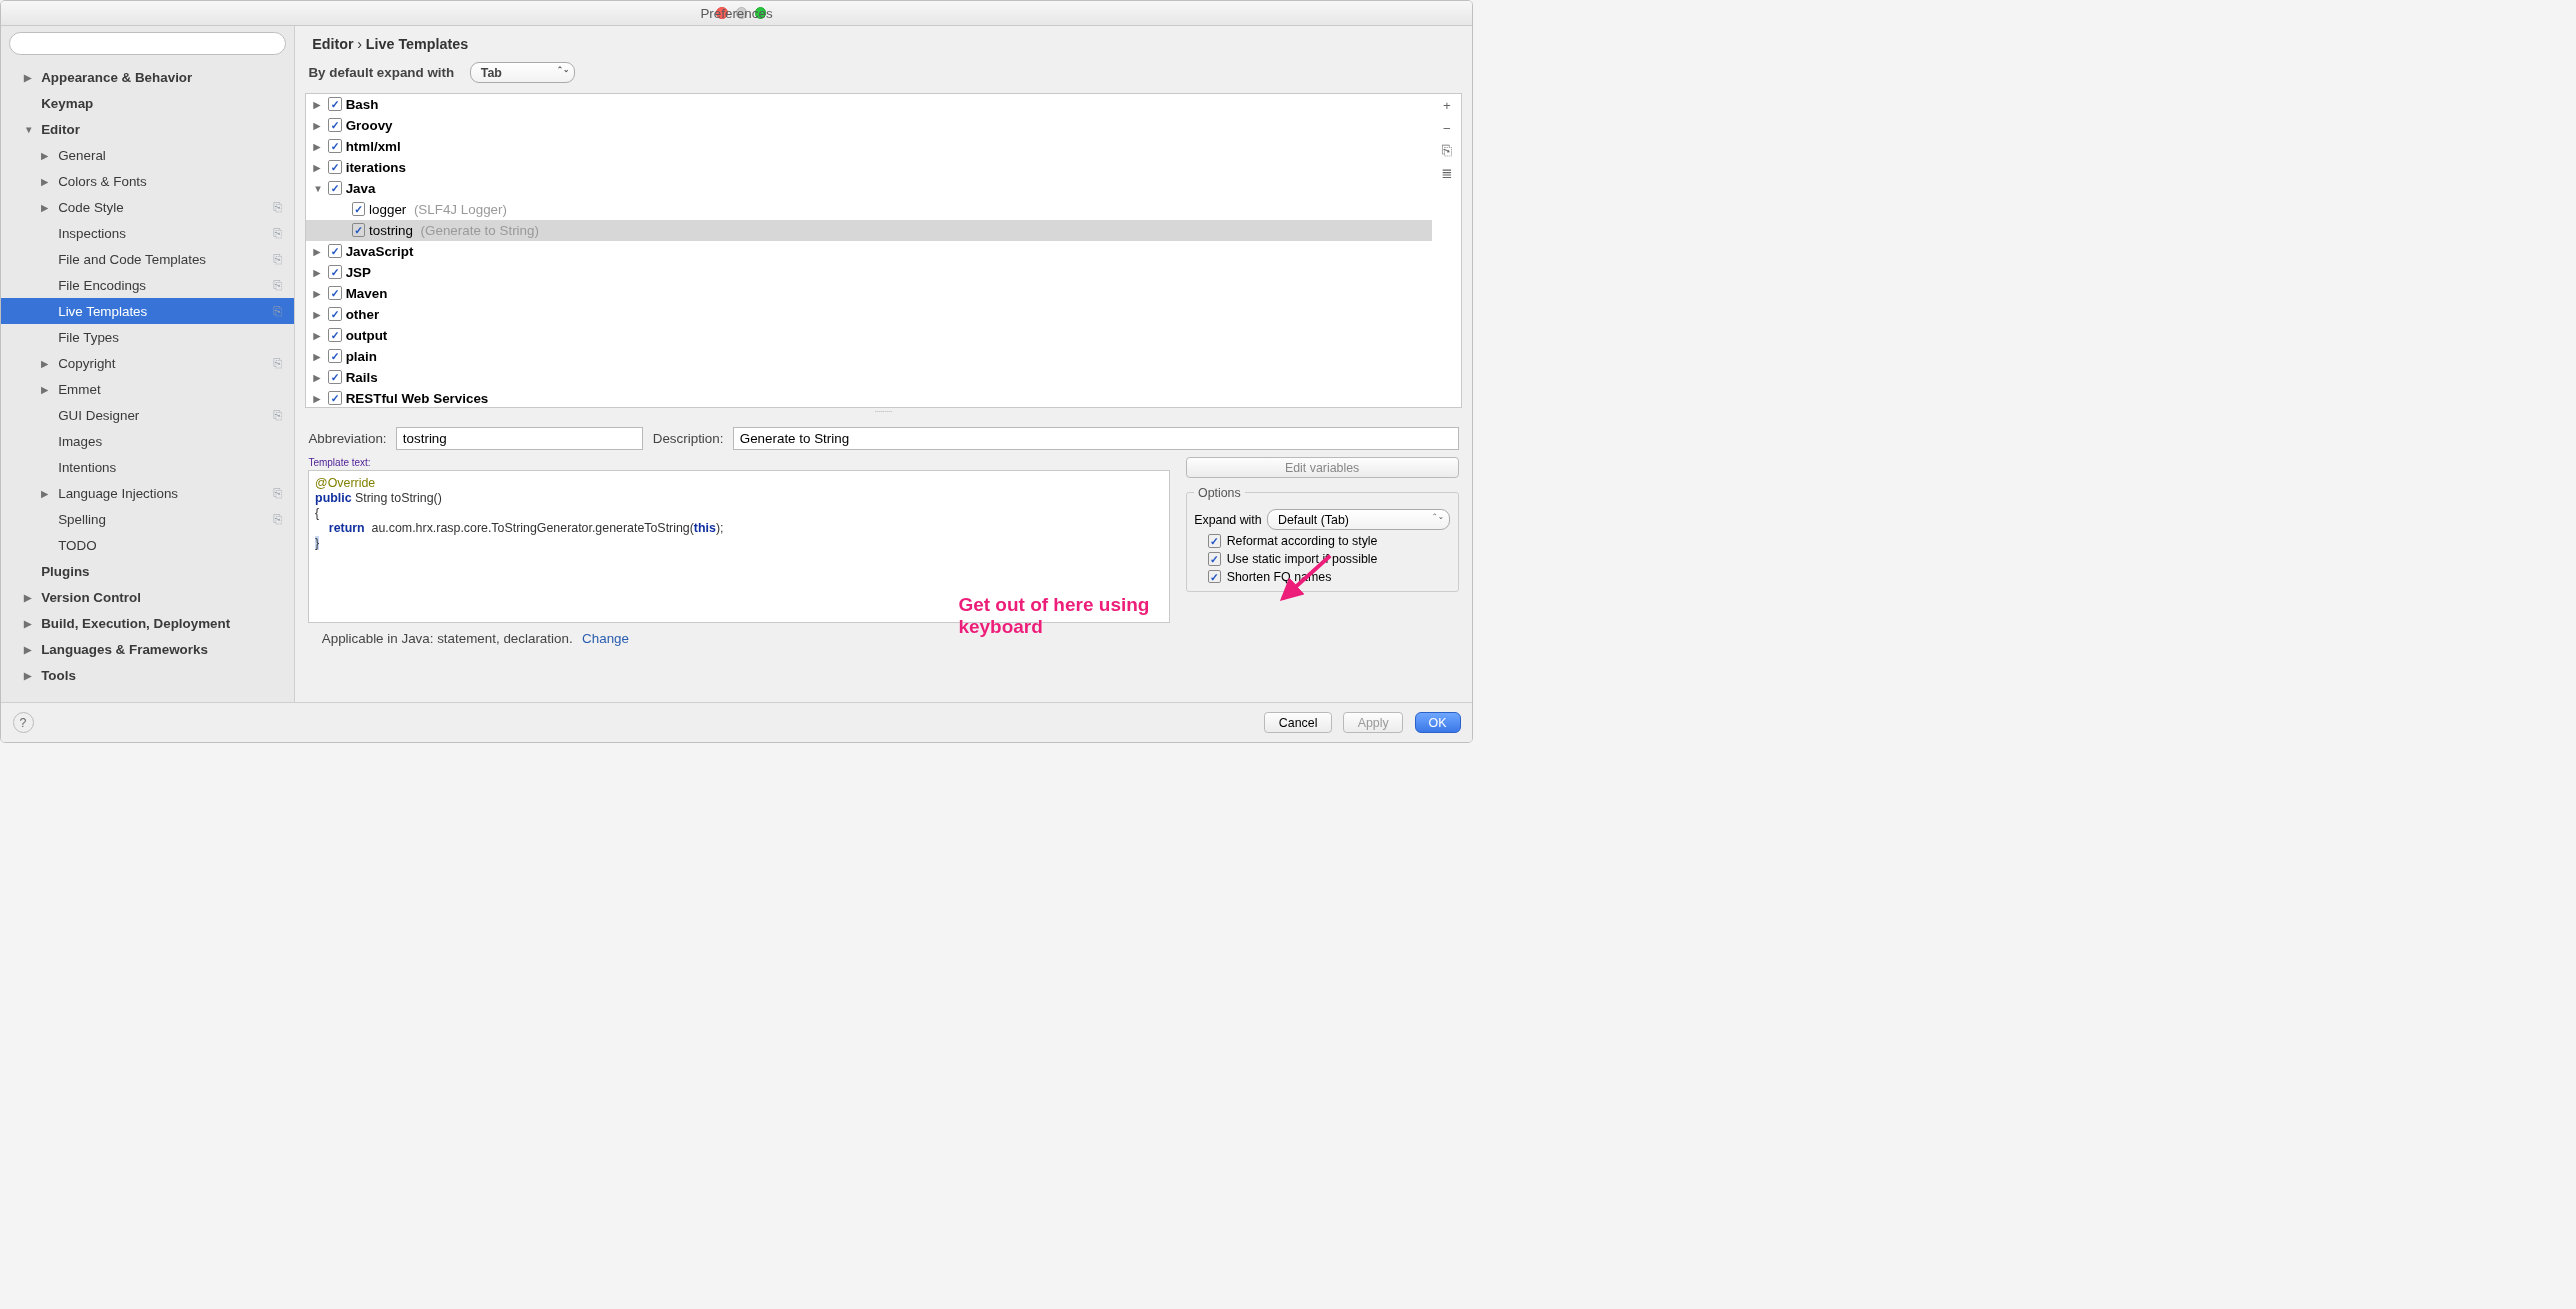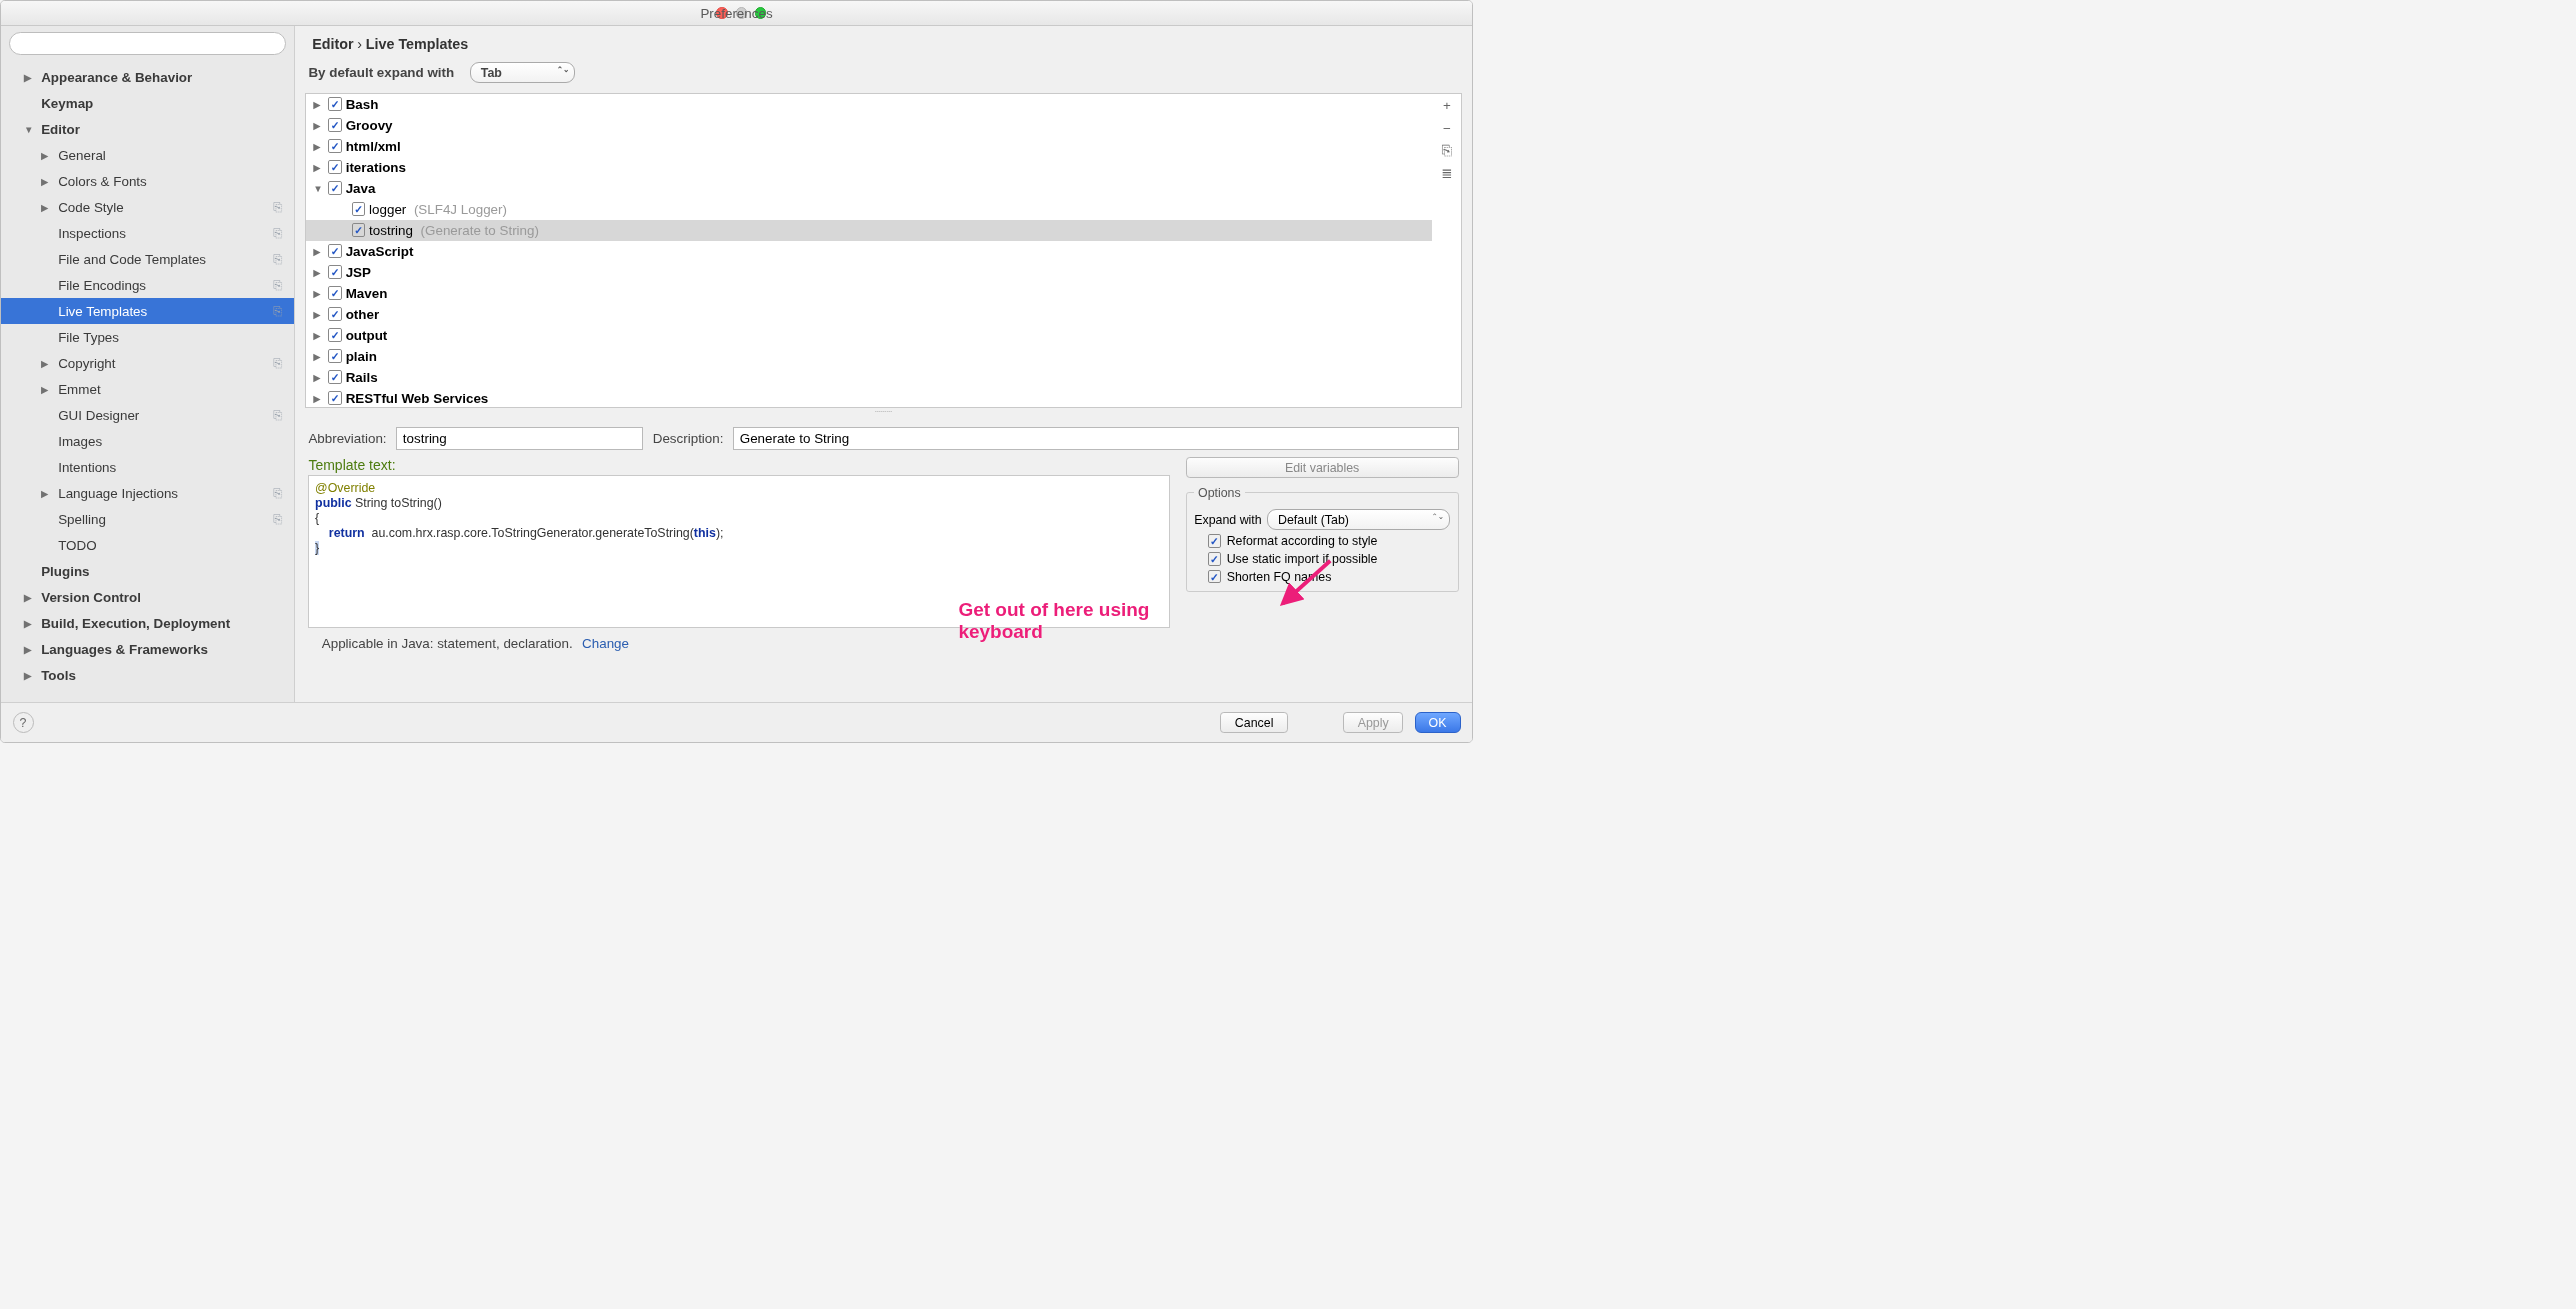--- a/index.html
+++ b/index.html
@@ -43,38 +43,38 @@
   .toolcol { width:29px; display:flex; flex-direction:column; align-items:center; padding-top:3.8px; gap:5.7px; color:#666; }
   .toolcol span { width:17px; height:17px; display:flex; align-items:center; justify-content:center; font-size:13.4px; }
   .grip { text-align:center; color:#bbb; font-size:9.6px; line-height:5.7px; margin:1.9px 0;}
   .form { display:flex; align-items:center; gap:9.6px; padding:9.6px 13.4px 3.8px 13.4px; font-size:13.4px; color:#444; }
   .txtin { border:1px solid #b9b9b9; height:23px; padding:0 5.7px; font-size:13.4px; background:#fff; }
   .txtin.abb { width:247px; }
   .txtin.desc { flex:1; }
   .tmpl-row { display:flex; padding:3.8px 13.4px; gap:15.3px; align-items:flex-start; }
   .left-col { flex:1; display:flex; flex-direction:column; }
   .right-col { width:273px; display:flex; flex-direction:column; gap:7.6px; }
-  .lbl { font-size:14px; color:#4d7c0f; margin-bottom:1.9px; }
+  .lbl { font-size:10px; color:#4c1d95; margin-bottom:1.9px; }
   .editor { border:1px solid #c9c9c9; background:#fff; height:153px; font-family: Menlo, Consolas, monospace; font-size:12.4px; padding:3.8px 5.7px; position:relative; white-space:pre; overflow:auto; color:#333; }
   .editor .kw { color:#1030a0; font-weight:600;}
   .editor .ann { color:#808000; }
   .applic { padding:7.6px 13.4px; font-size:13.4px; color:#444; }
   .applic a { color:#2a5db0; text-decoration:none; margin-left:5.7px; }
   .btn { height:21px; border:1px solid #b9b9b9; border-radius:3.8px; background:linear-gradient(#fdfdfd,#ececec); padding:0 13.4px; font-size:12.4px; display:inline-flex; align-items:center; justify-content:center; }
   .btn.wide { width:100%; color:#888; }
   fieldset.opts { border:1px solid #ccc; border-radius:2.9px; padding:5.7px 7.6px 7.6px 7.6px; font-size:12.4px; }
   fieldset.opts legend { font-size:12.4px; color:#555; padding:0 3.8px;}
   .opts .rowo { display:flex; align-items:center; gap:5.7px; margin-top:3.8px; }
   .opts .rowo.ind { padding-left:13.4px; }
   .cb2 { width:13.4px; height:13.4px; border:1px solid #888; border-radius:1.9px; display:inline-flex; align-items:center; justify-content:center; color:#2356c4; font-size:10.5px; font-weight:700; }
   .footer { height:40px; border-top:1px solid #cfcfcf; display:flex; align-items:center; padding:0 11.5px; gap:11.5px; background:#efefef;}
   .footer .help { width:21px; height:21px; border:1px solid #bbb; border-radius:50%; display:flex; align-items:center; justify-content:center; font-size:12.4px; color:#666;}
   .footer .spacer { flex:1; }
   .btn.ok { background:linear-gradient(#6fa7ff,#3b78e7); color:#fff; border-color:#2b62c9; font-weight:400; padding:0 13px;border-radius:6px;}
-  .btn.dim { color:#999;margin-left:44px; }
+  .btn.dim { color:#999; }
   .annotation { position:absolute; left:650px; top:124px; color:#ec1e79; font-weight:700; font-size:19px; text-shadow:0 0 1px #fff; pointer-events:none; }
   .arrow-svg { position:absolute; left:965px; top:81px; pointer-events:none; }
   .editor-wrap { position:relative; }
 </style>
 </head>
 <body>
 
 <div class="window">
   <div class="titlebar">
     <div class="traffic">

